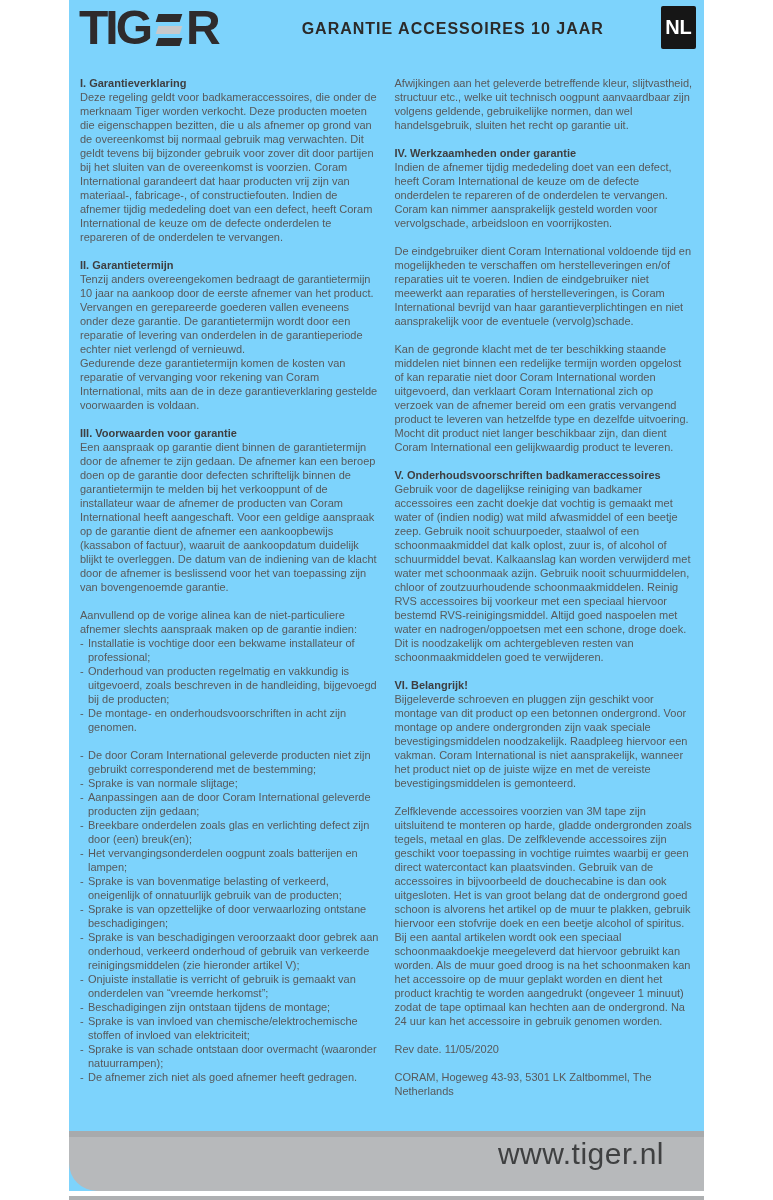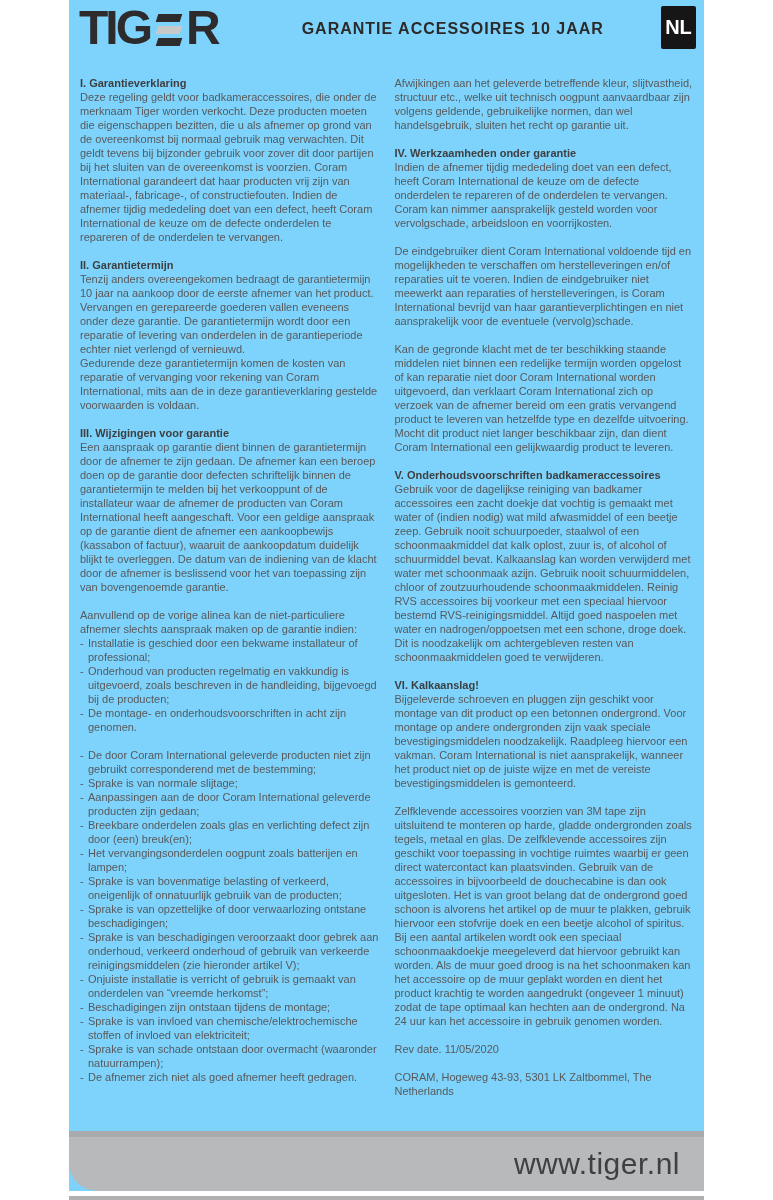--- a/index.html
+++ b/index.html
@@ -24,21 +24,21 @@
   .para{margin:0;}
   .gap{height:14px;}
   .bullet{display:flex;}
   .bullet .dash{flex:0 0 8px;}
   .bullet .btext{flex:1;}
 
   
   .footer{position:absolute;left:0;right:0;bottom:0;}
   .footer-strip{height:6px;background:#a8aaac;}
   .footer-bar{height:54px;background:#b7b9bb;border-bottom-left-radius:28px;
-              display:flex;align-items:center;justify-content:flex-end;padding-right:24px;}
+              display:flex;align-items:flex-start;justify-content:flex-end;padding-right:40px;}
   .website{font-size:30px;font-weight:400;color:#3f4041;letter-spacing:0.5px;}
   .footer-gap{height:5px;background:#ffffff;}
   .footer-line{height:4px;background:#aeb0b2;}
 </style>
 </head>
 <body>
 
 <div class="page">
 
   <div class="header">
@@ -58,28 +58,28 @@
   <div class="content">
     <div class="col" id="left-col">
         <div class="sec-heading">I. Garantieverklaring</div>
         <div class="para">Deze regeling geldt voor badkameraccessoires, die onder de merknaam Tiger worden verkocht. Deze producten moeten die eigenschappen bezitten, die u als afnemer op grond van de overeenkomst bij normaal gebruik mag verwachten. Dit geldt tevens bij bijzonder gebruik voor zover dit door partijen bij het sluiten van de overeenkomst is voorzien. Coram International garandeert dat haar producten vrij zijn van materiaal-, fabricage-, of constructiefouten. Indien de afnemer tijdig mededeling doet van een defect, heeft Coram International de keuze om de defecte onderdelen te repareren of de onderdelen te vervangen.</div>
         <div class="gap"></div>
         <div class="sec-heading">II. Garantietermijn</div>
         <div class="para">Tenzij anders overeengekomen bedraagt de garantietermijn 10 jaar na aankoop door de eerste afnemer van het product.</div>
         <div class="para">Vervangen en gerepareerde goederen vallen eveneens onder deze garantie. De garantietermijn wordt door een reparatie of levering van onderdelen in de garantieperiode echter niet verlengd of vernieuwd.</div>
         <div class="para">Gedurende deze garantietermijn komen de kosten van reparatie of vervanging voor rekening van Coram International, mits aan de in deze garantieverklaring gestelde voorwaarden is voldaan.</div>
         <div class="gap"></div>
-        <div class="sec-heading">III. Wijzigingen voor garantie</div>
+        <div class="sec-heading">III. Voorwaarden voor garantie</div>
         <div class="para">Een aanspraak op garantie dient binnen de garantietermijn door de afnemer te zijn gedaan. De afnemer kan een beroep doen op de garantie door defecten schriftelijk binnen de garantietermijn te melden bij het verkooppunt of de installateur waar de afnemer de producten van Coram International heeft aangeschaft. Voor een geldige aanspraak op de garantie dient de afnemer een aankoopbewijs (kassabon of factuur), waaruit de aankoopdatum duidelijk blijkt te overleggen. De datum van de indiening van de klacht door de afnemer is beslissend voor het van toepassing zijn van bovengenoemde garantie.</div>
         <div class="gap"></div>
         <div class="para">Aanvullend op de vorige alinea kan de niet-particuliere afnemer slechts aanspraak maken op de garantie indien:</div>
         <div class="bullets">
           <div class="bullet">
             <span class="dash">-</span>
-            <span class="btext">Installatie is geschied door een bekwame installateur of professional;</span>
+            <span class="btext">Installatie is vochtige door een bekwame installateur of professional;</span>
           </div>
           <div class="bullet">
             <span class="dash">-</span>
             <span class="btext">Onderhoud van producten regelmatig en vakkundig is uitgevoerd, zoals beschreven in de handleiding, bijgevoegd bij de producten;</span>
           </div>
           <div class="bullet">
             <span class="dash">-</span>
             <span class="btext">De montage- en onderhoudsvoorschriften in acht zijn genomen.</span>
           </div>
         </div>
@@ -145,21 +145,21 @@
         <div class="sec-heading">IV. Werkzaamheden onder garantie</div>
         <div class="para">Indien de afnemer tijdig mededeling doet van een defect, heeft Coram International de keuze om de defecte onderdelen te repareren of de onderdelen te vervangen. Coram kan nimmer aansprakelijk gesteld worden voor vervolgschade, arbeidsloon en voorrijkosten.</div>
         <div class="gap"></div>
         <div class="para">De eindgebruiker dient Coram International voldoende tijd en mogelijkheden te verschaffen om herstelleveringen en/of reparaties uit te voeren. Indien de eindgebruiker niet meewerkt aan reparaties of herstelleveringen, is Coram International bevrijd van haar garantieverplichtingen en niet aansprakelijk voor de eventuele (vervolg)schade.</div>
         <div class="gap"></div>
         <div class="para">Kan de gegronde klacht met de ter beschikking staande middelen niet binnen een redelijke termijn worden opgelost of kan reparatie niet door Coram International worden uitgevoerd, dan verklaart Coram International zich op verzoek van de afnemer bereid om een gratis vervangend product te leveren van hetzelfde type en dezelfde uitvoering. Mocht dit product niet langer beschikbaar zijn, dan dient Coram International een gelijkwaardig product te leveren.</div>
         <div class="gap"></div>
         <div class="sec-heading">V. Onderhoudsvoorschriften badkameraccessoires</div>
         <div class="para">Gebruik voor de dagelijkse reiniging van badkamer accessoires een zacht doekje dat vochtig is gemaakt met water of (indien nodig) wat mild afwasmiddel of een beetje zeep. Gebruik nooit schuurpoeder, staalwol of een schoonmaakmiddel dat kalk oplost, zuur is, of alcohol of schuurmiddel bevat. Kalkaanslag kan worden verwijderd met water met schoonmaak azijn. Gebruik nooit schuurmiddelen, chloor of zoutzuurhoudende schoonmaakmiddelen. Reinig RVS accessoires bij voorkeur met een speciaal hiervoor bestemd RVS-reinigingsmiddel. Altijd goed naspoelen met water en nadrogen/oppoetsen met een schone, droge doek. Dit is noodzakelijk om achtergebleven resten van schoonmaakmiddelen goed te verwijderen.</div>
         <div class="gap"></div>
-        <div class="sec-heading">VI. Kalkaanslag!</div>
+        <div class="sec-heading">VI. Belangrijk!</div>
         <div class="para">Bijgeleverde schroeven en pluggen zijn geschikt voor montage van dit product op een betonnen ondergrond. Voor montage op andere ondergronden zijn vaak speciale bevestigingsmiddelen noodzakelijk. Raadpleeg hiervoor een vakman. Coram International is niet aansprakelijk, wanneer het product niet op de juiste wijze en met de vereiste bevestigingsmiddelen is gemonteerd.</div>
         <div class="gap"></div>
         <div class="para">Zelfklevende accessoires voorzien van 3M tape zijn uitsluitend te monteren op harde, gladde ondergronden zoals tegels, metaal en glas. De zelfklevende accessoires zijn geschikt voor toepassing in vochtige ruimtes waarbij er geen direct watercontact kan plaatsvinden. Gebruik van de accessoires in bijvoorbeeld de douchecabine is dan ook uitgesloten. Het is van groot belang dat de ondergrond goed schoon is alvorens het artikel op de muur te plakken, gebruik hiervoor een stofvrije doek en een beetje alcohol of spiritus. Bij een aantal artikelen wordt ook een speciaal schoonmaakdoekje meegeleverd dat hiervoor gebruikt kan worden. Als de muur goed droog is na het schoonmaken kan het accessoire op de muur geplakt worden en dient het product krachtig te worden aangedrukt (ongeveer 1 minuut) zodat de tape optimaal kan hechten aan de ondergrond. Na 24 uur kan het accessoire in gebruik genomen worden.</div>
         <div class="gap"></div>
         <div class="para">Rev date. 11/05/2020</div>
         <div class="gap"></div>
         <div class="para">CORAM, Hogeweg 43-93, 5301 LK Zaltbommel, The Netherlands</div>
       </div>
   </div>
 

